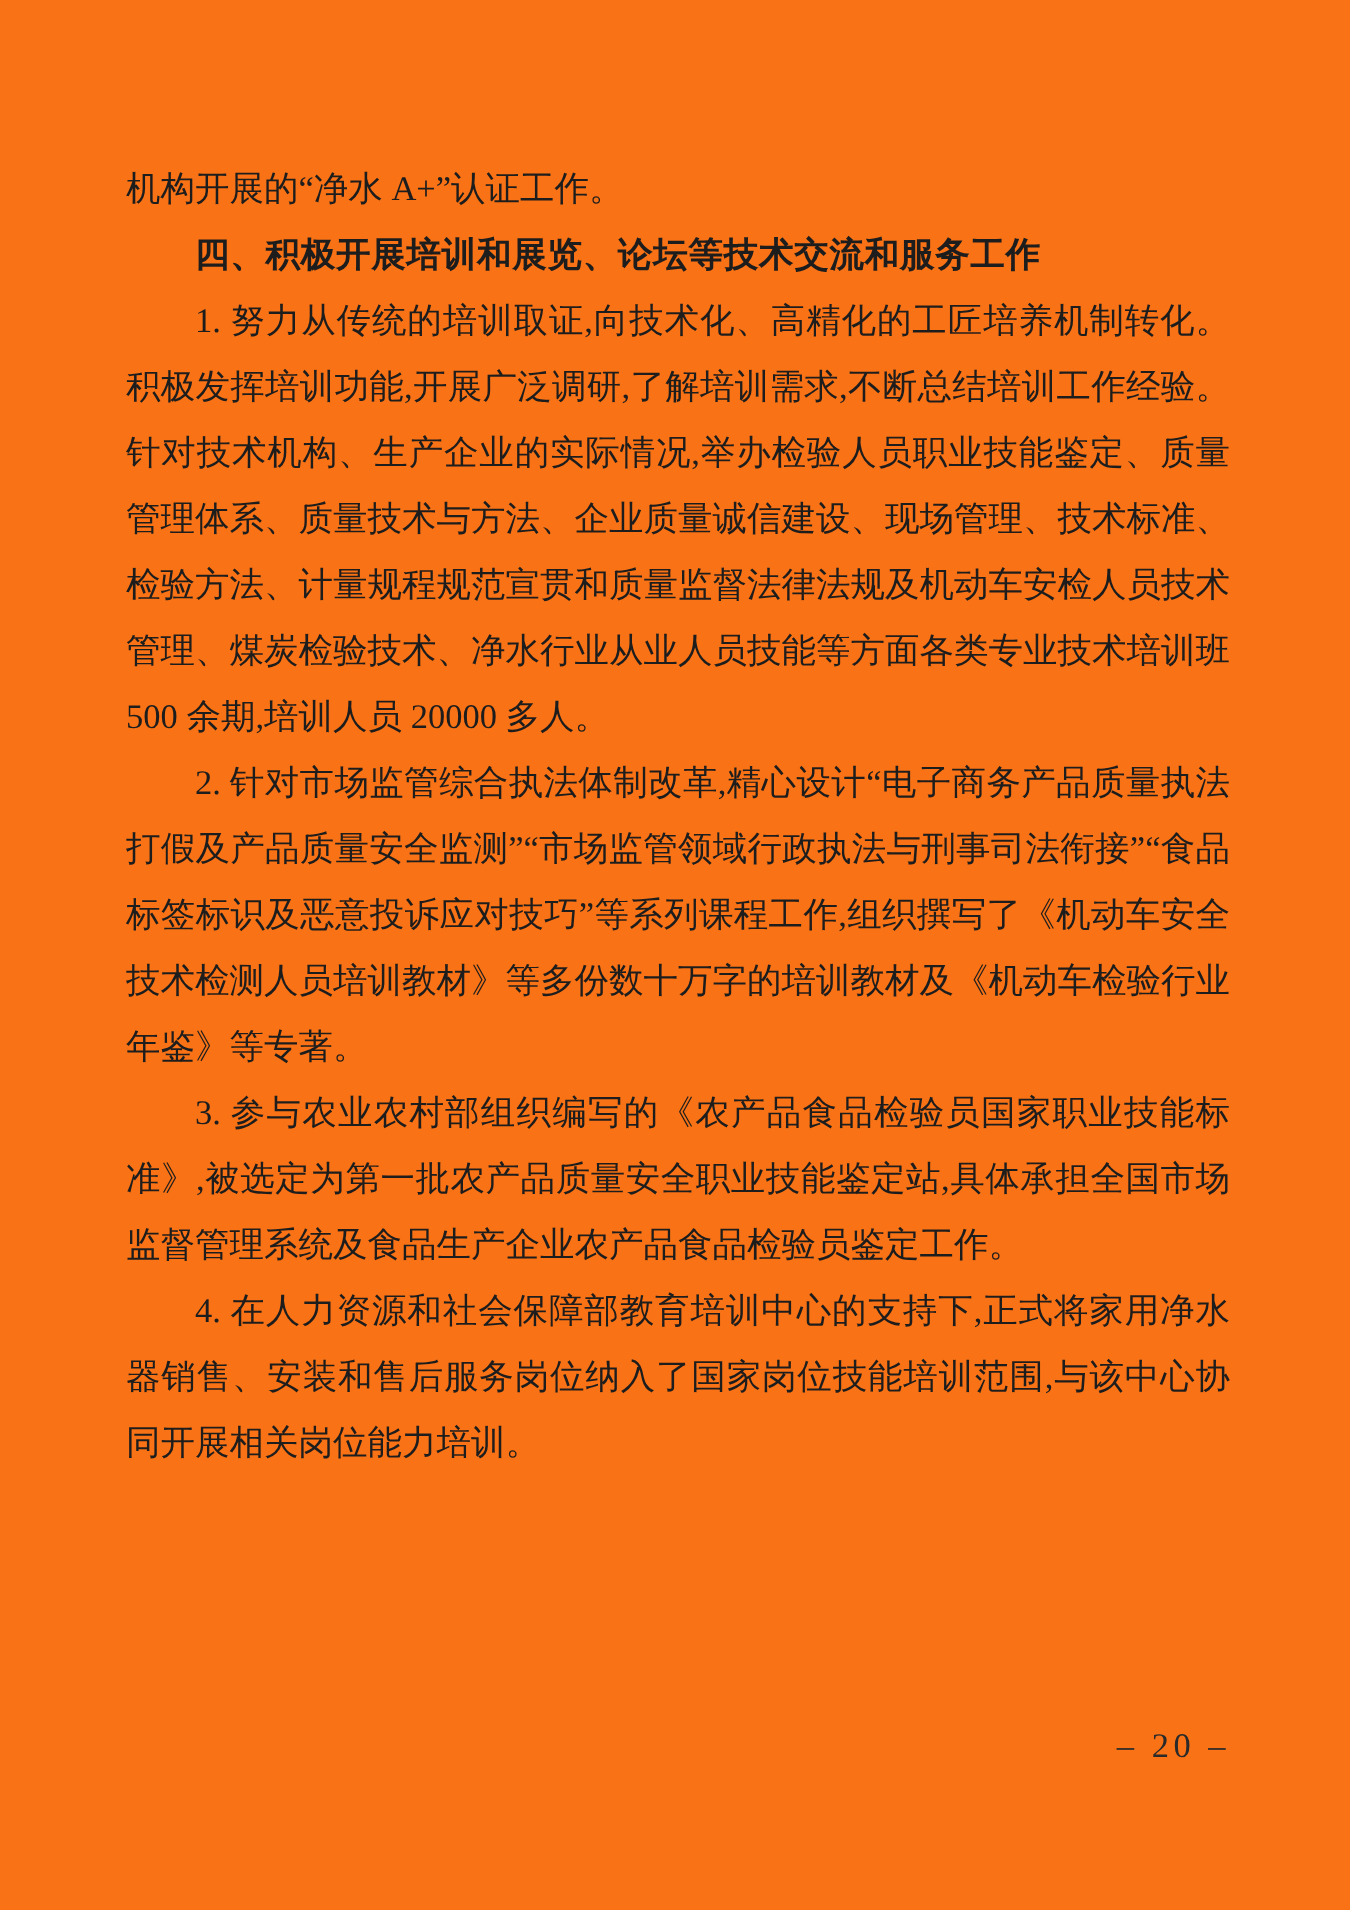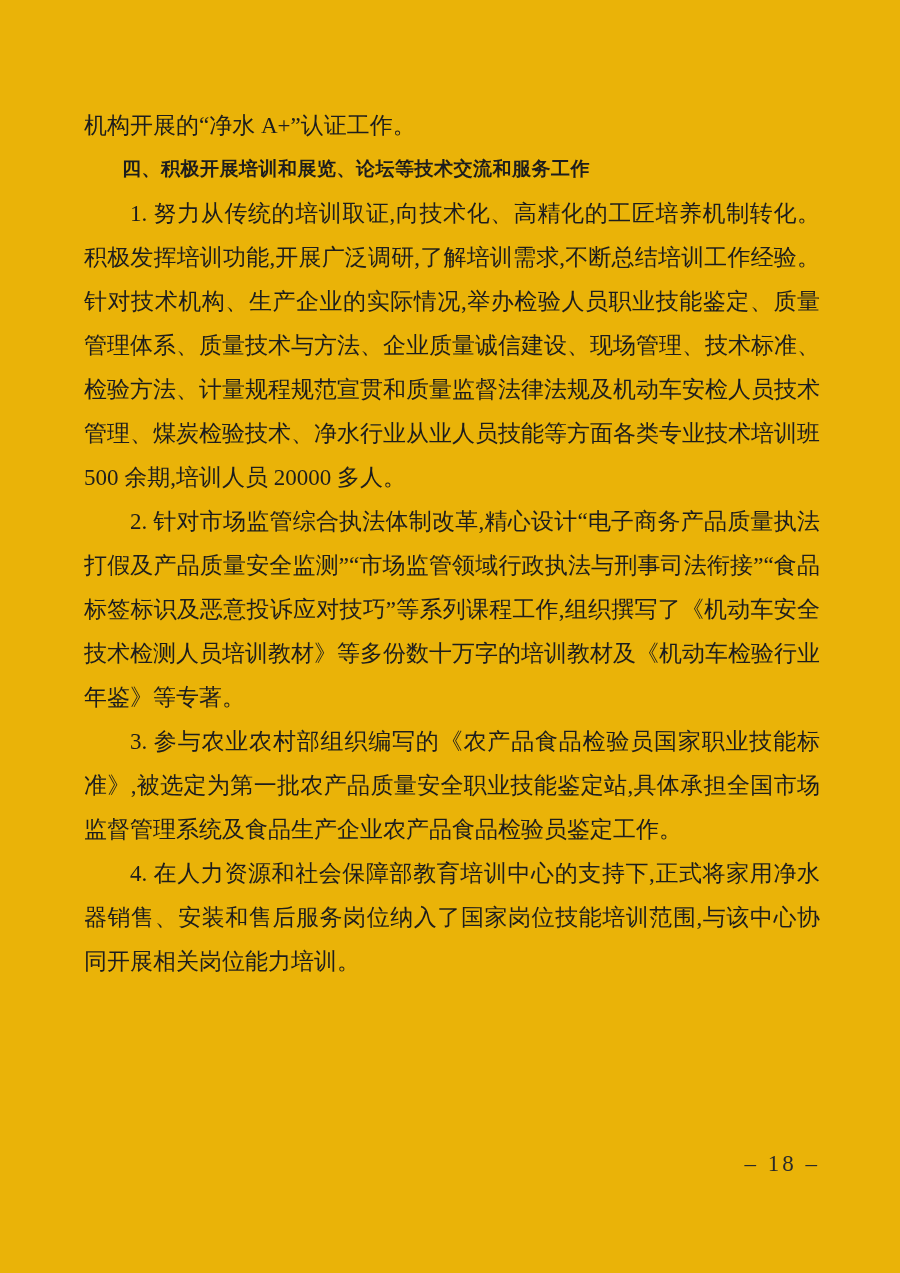--- a/index.html
+++ b/index.html
@@ -4,21 +4,21 @@
 <style>
   html, body {
     margin: 0;
     padding: 0;
     background: #ffffff;
   }
   .page {
     position: relative;
     width: 900px;
     height: 1273px;
-    background: #eab308;
+    background: #f97316;
     overflow: hidden;
     font-family: "Liberation Serif", "DejaVu Serif", serif;
     color: #1d1d1d;
   }
   .content {
     position: absolute;
     left: 84px;
     top: 104px;
     width: 736px;
     font-size: 23px;
@@ -31,24 +31,24 @@
     padding: 0;
     text-indent: 2em;
   }
   .content p.continued {
     text-indent: 0;
   }
   .section-heading {
     margin: 0;
     padding: 0;
     text-indent: 2em;
-    font-size: 19px;
+    font-size: 23px;
     line-height: 44px;
     font-weight: bold;
-    font-family: Liberation Mono, monospace;
+    font-family: Liberation Serif, serif;
     letter-spacing: 0.5px;
   }
   .lead {
     font-weight: bold;
     letter-spacing: 0.5px;
   }
   .page-number {
     position: absolute;
     right: 80px;
     top: 1147px;
@@ -76,15 +76,15 @@
     <p>1. 努力从传统的培训取证,向技术化、高精化的工匠培养机制转化。积极发挥培训功能,开展广泛调研,了解培训需求,不断总结培训工作经验。针对技术机构、生产企业的实际情况,举办检验人员职业技能鉴定、质量管理体系、质量技术与方法、企业质量诚信建设、现场管理、技术标准、检验方法、计量规程规范宣贯和质量监督法律法规及机动车安检人员技术管理、煤炭检验技术、净水行业从业人员技能等方面各类专业技术培训班 500 余期,培训人员 20000 多人。</p>
 
     <p>2. 针对市场监管综合执法体制改革,精心设计“电子商务产品质量执法打假及产品质量安全监测”“市场监管领域行政执法与刑事司法衔接”“食品标签标识及恶意投诉应对技巧”等系列课程工作,组织撰写了《机动车安全技术检测人员培训教材》等多份数十万字的培训教材及《机动车检验行业年鉴》等专著。</p>
 
     <p>3. 参与农业农村部组织编写的《农产品食品检验员国家职业技能标准》,被选定为第一批农产品质量安全职业技能鉴定站,具体承担全国市场监督管理系统及食品生产企业农产品食品检验员鉴定工作。</p>
 
     <p>4. 在人力资源和社会保障部教育培训中心的支持下,正式将家用净水器销售、安装和售后服务岗位纳入了国家岗位技能培训范围,与该中心协同开展相关岗位能力培训。</p>
 
   </div>
 
-  <div class="page-number">– 18 –</div>
+  <div class="page-number">– 20 –</div>
 
 </div>
 
 </body></html>

